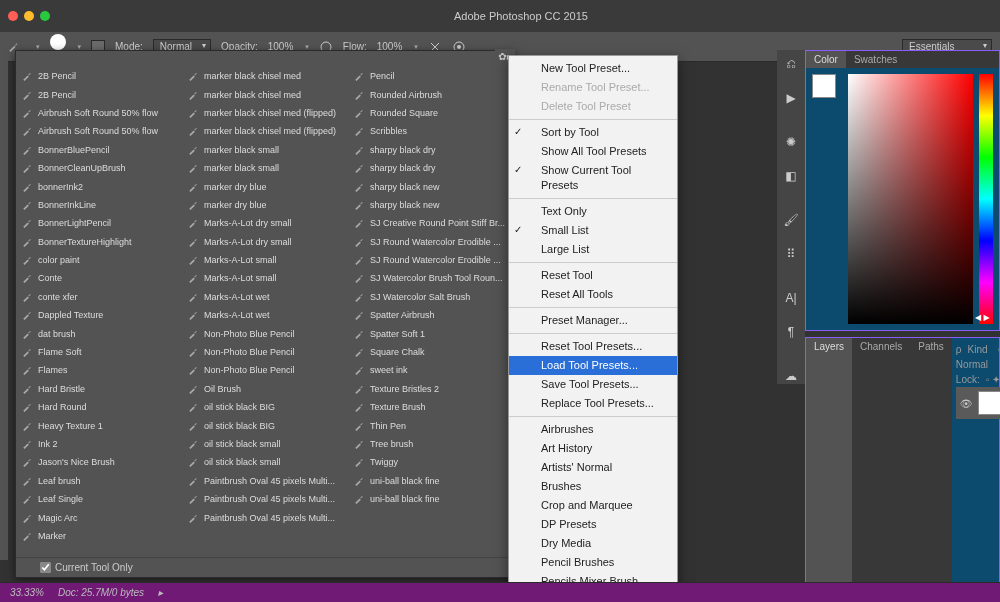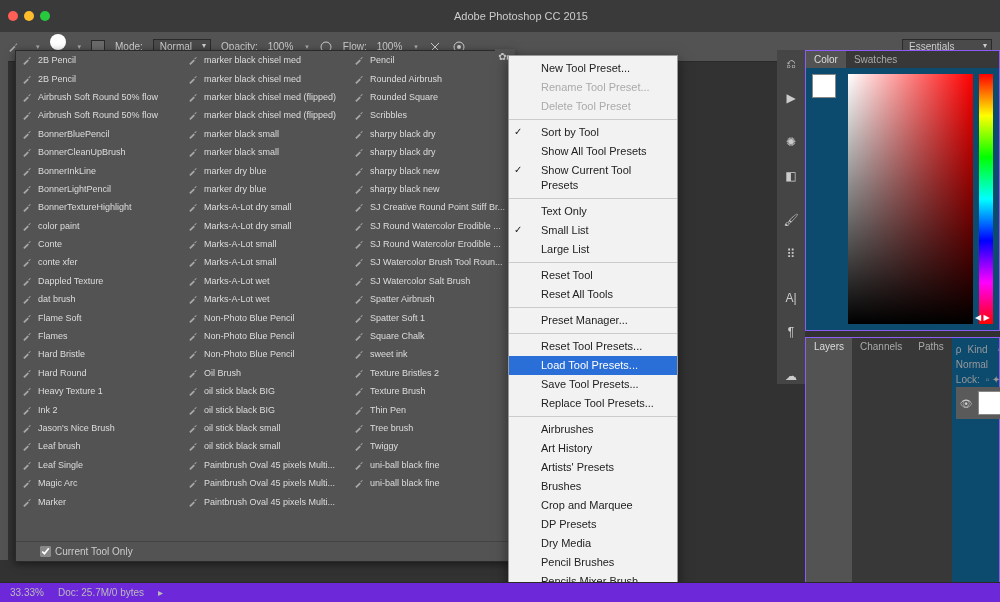--- a/index.html
+++ b/index.html
@@ -12,21 +12,21 @@
 .optbar { height: 30px; background: #535353; display: flex; align-items: center; padding: 0 8px; gap: 10px; font-size: 10px; border-bottom: 1px solid #2a2a2a; }
 .brush-circle { width: 16px; height: 16px; border-radius: 50%; background: #fff; }
 .brush-sz { display: flex; flex-direction: column; align-items: center; font-size: 8px; }
 .chev { font-size: 7px; color: #aaa; margin-left: 2px; }
 .icon-swap { width: 14px; height: 14px; background: #6a6a6a; border: 1px solid #2a2a2a; }
 .select { background: #4a4a4a; border: 1px solid #2a2a2a; padding: 1px 18px 1px 6px; font-size: 10px; color: #ccc; position: relative; }
 .select::after { content: "▾"; position: absolute; right: 4px; top: 1px; font-size: 8px; }
 .optright { margin-left: auto; display: flex; align-items: center; }
 
 .presets-panel { position: absolute; top: 50px; left: 15px; width: 500px; background: #535353; border: 1px solid #2a2a2a; box-shadow: 0 2px 8px rgba(0,0,0,0.5); }
-.presets-body { display: flex; height: 490px; }
+.presets-body { display: flex; height: 490px; margin-top: 16px; }
 .preset-col { flex: 1; overflow: hidden; }
 .preset-item { display: flex; align-items: center; padding: 2px 6px; font-size: 9px; color: #ddd; height: 18.4px; cursor: pointer; }
 .pbrush { width: 10px; height: 10px; margin-right: 6px; opacity: 0.7; }
 .preset-foot { padding: 4px 24px; font-size: 10px; display: flex; align-items: center; gap: 4px; border-top: 1px solid #444; }
 .gear-corner { position: absolute; top: -2px; right: -1px; width: 20px; height: 14px; background: #535353; display: flex; align-items: center; justify-content: center; font-size: 10px; cursor: pointer; }
 
 .ctx-menu { position: absolute; top: 55px; left: 508px; width: 170px; background: #f2f2f2; color: #222; box-shadow: 0 4px 12px rgba(0,0,0,0.5); border: 1px solid #999; font-size: 11px; padding: 3px 0; }
 .ctx-item { padding: 2px 8px 2px 32px; position: relative; cursor: default; line-height: 15px; }
 .ctx-item.disabled { color: #aaa; }
 .ctx-item.highlight { background: #2a6ed8; color: #fff; }
@@ -49,21 +49,21 @@
 .hue-tris { position: absolute; bottom: 2px; left: -4px; width: 22px; display: flex; justify-content: space-between; font-size: 8px; color: #fff; }
 
 .layers-body { padding: 4px; font-size: 10px; }
 .lrow { display: flex; align-items: center; gap: 6px; padding: 2px 0; color: #999; }
 .layer-item { display: flex; align-items: center; padding: 4px; gap: 6px; background: #5a5a5a; }
 .layer-thumb { width: 24px; height: 24px; background: #fff; border: 1px solid #888; }
 .eye { width: 12px; text-align: center; }
 .lock { margin-left: auto; }
 .layer-foot { display: flex; justify-content: flex-end; gap: 8px; padding: 4px; font-size: 11px; color: #999; border-top: 1px solid #444; }
 
-.statusbar { position: absolute; bottom: 0; left: 0; right: 0; height: 20px; background: #6d28d9; display: flex; align-items: center; padding: 0 10px; font-size: 10px; gap: 14px; color: #bbb; border-top: 1px solid #2a2a2a; }
+.statusbar { position: absolute; bottom: 0; left: 0; right: 0; height: 20px; background: #701a75; display: flex; align-items: center; padding: 0 10px; font-size: 10px; gap: 14px; color: #bbb; border-top: 1px solid #2a2a2a; font-style: italic; }
 
 input[type=checkbox] { accent-color: #888; width: 11px; height: 11px; }
 svg { display: block; }
 </style>
 </head>
 <body>
 
 <div class="titlebar">
   <div class="traffic">
     <div class="tlight tl-red"></div>
@@ -146,20 +146,26 @@
         <div class="preset-item">
           <svg class="pbrush" viewBox="0 0 16 16">
             <path d="M2 14 L9 7 L11 9 L4 16 Z M10 6 L13 3 L14 4 L11 7 Z" fill="#ccc"></path>
           </svg>
           <span>BonnerCleanUpBrush</span>
         </div>
         <div class="preset-item">
           <svg class="pbrush" viewBox="0 0 16 16">
             <path d="M2 14 L9 7 L11 9 L4 16 Z M10 6 L13 3 L14 4 L11 7 Z" fill="#ccc"></path>
           </svg>
+          <span>bonnerInk2</span>
+        </div>
+        <div class="preset-item">
+          <svg class="pbrush" viewBox="0 0 16 16">
+            <path d="M2 14 L9 7 L11 9 L4 16 Z M10 6 L13 3 L14 4 L11 7 Z" fill="#ccc"></path>
+          </svg>
           <span>BonnerInkLine</span>
         </div>
         <div class="preset-item">
           <svg class="pbrush" viewBox="0 0 16 16">
             <path d="M2 14 L9 7 L11 9 L4 16 Z M10 6 L13 3 L14 4 L11 7 Z" fill="#ccc"></path>
           </svg>
           <span>BonnerLightPencil</span>
         </div>
         <div class="preset-item">
           <svg class="pbrush" viewBox="0 0 16 16">
@@ -588,21 +594,21 @@
   <div class="ctx-item">Preset Manager...</div>
   <div class="ctx-sep"></div>
   <div class="ctx-item">Reset Tool Presets...</div>
   <div class="ctx-item highlight">Load Tool Presets...</div>
   <div class="ctx-item">Save Tool Presets...</div>
   <div class="ctx-item">Replace Tool Presets...</div>
   <div class="ctx-sep"></div>
   <div id="ctx-sets">
       <div class="ctx-item">Airbrushes</div>
       <div class="ctx-item">Art History</div>
-      <div class="ctx-item">Artists' Presets</div>
+      <div class="ctx-item">Artists' Normal</div>
       <div class="ctx-item">Brushes</div>
       <div class="ctx-item">Crop and Marquee</div>
       <div class="ctx-item">DP Presets</div>
       <div class="ctx-item">Dry Media</div>
       <div class="ctx-item">Pencil Brushes</div>
       <div class="ctx-item">Pencils Mixer Brush</div>
       <div class="ctx-item">Splatter Brush Tool Presets</div>
       <div class="ctx-item">Text</div>
     </div>
 </div>

